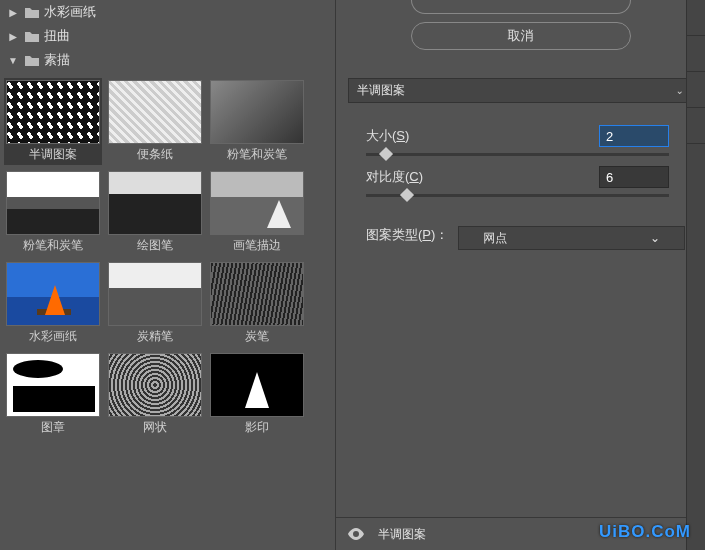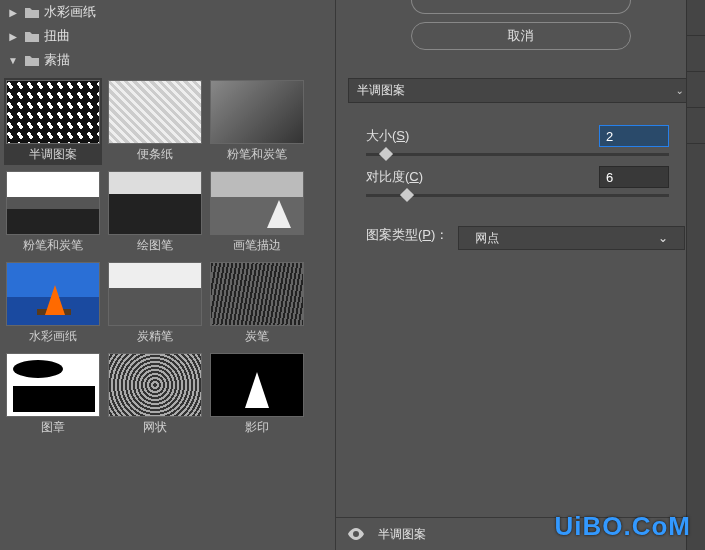--- a/index.html
+++ b/index.html
@@ -24,24 +24,24 @@
 .param-group { padding: 4px 36px 4px 30px; }
 .param-row { display: flex; align-items: center; justify-content: space-between; margin-top: 10px; }
 .param-label { color: #e0e0e0; font-size: 13px; }
 .param-label u { text-decoration: underline; }
 .param-input { width: 70px; height: 22px; background: #393939; border: 1px solid #2a2a2a; color: #fff; padding: 0 6px; font-size: 13px; }
 .param-input.focused { border: 1px solid #2680eb; background: #2a4a6a; }
 .slider-track { height: 3px; background: #393939; margin: 6px 0 0 0; position: relative; }
 .slider-thumb { position: absolute; top: -4px; width: 10px; height: 10px; background: #ccc; transform: rotate(45deg); }
 .select-row { display: flex; align-items: flex-start; margin-top: 25px; padding: 0 20px 0 30px; }
 .select-label { color: #e0e0e0; font-size: 13px; margin-right: 10px; }
-.select-box { flex: 1; height: 24px; background: #454545; border: 1px solid #333; display: flex; align-items: center; justify-content: space-between; padding: 0 16px; cursor: pointer; }
+.select-box { flex: 1; height: 24px; background: #454545; border: 1px solid #333; display: flex; align-items: center; justify-content: space-between; padding: 0 24px; cursor: pointer; }
 .layer-row { margin-top: auto; display: flex; align-items: center; padding: 6px 8px; border-top: 1px solid #383838; }
 .eye-icon { width: 24px; height: 20px; display: flex; align-items: center; justify-content: center; margin-right: 10px; }
-.watermark { position: absolute; bottom: 8px; right: 14px; font-size: 26px; font-weight: bold; color: #3399ff; text-shadow: 0 0 3px rgba(0,0,0,0.8); letter-spacing: 1px; }
+.watermark { position: absolute; bottom: 8px; right: 14px; font-size: 17px; font-weight: bold; color: #3399ff; text-shadow: 0 0 3px rgba(0,0,0,0.8); letter-spacing: 1px; }
 .partial-btn { margin: 0 auto 4px auto; border-bottom-left-radius:14px; border-bottom-right-radius:14px; border-top:none; height:14px; width:220px; border:1px solid #888; border-top:none; }
 .vbar { position: absolute; right: 0; top: 0; width: 19px; height: 100%; background: #454545; border-left:1px solid #333; }
 .vbar-seg { height: 36px; border-bottom:1px solid #333; }
 
 .art-halftone { background: radial-gradient(circle at 20% 30%, #fff 2px, transparent 2px), radial-gradient(circle at 40% 60%, #fff 2px, transparent 2px), #111; background-size: 10px 10px; }
 .art-notepaper { background: repeating-linear-gradient(45deg, #ccc 0 3px, #eee 3px 6px); }
 .art-chalk { background: linear-gradient(135deg, #888 0%, #333 100%); }
 .art-chrome { background: linear-gradient(#fff 0 40%, #555 40% 60%, #222 60% 100%); }
 .art-graphic { background: linear-gradient(#ddd 0 35%, #222 35% 100%); }
 .art-bas { background: linear-gradient(#bbb 0 40%, #666 40% 100%); position:relative; }

